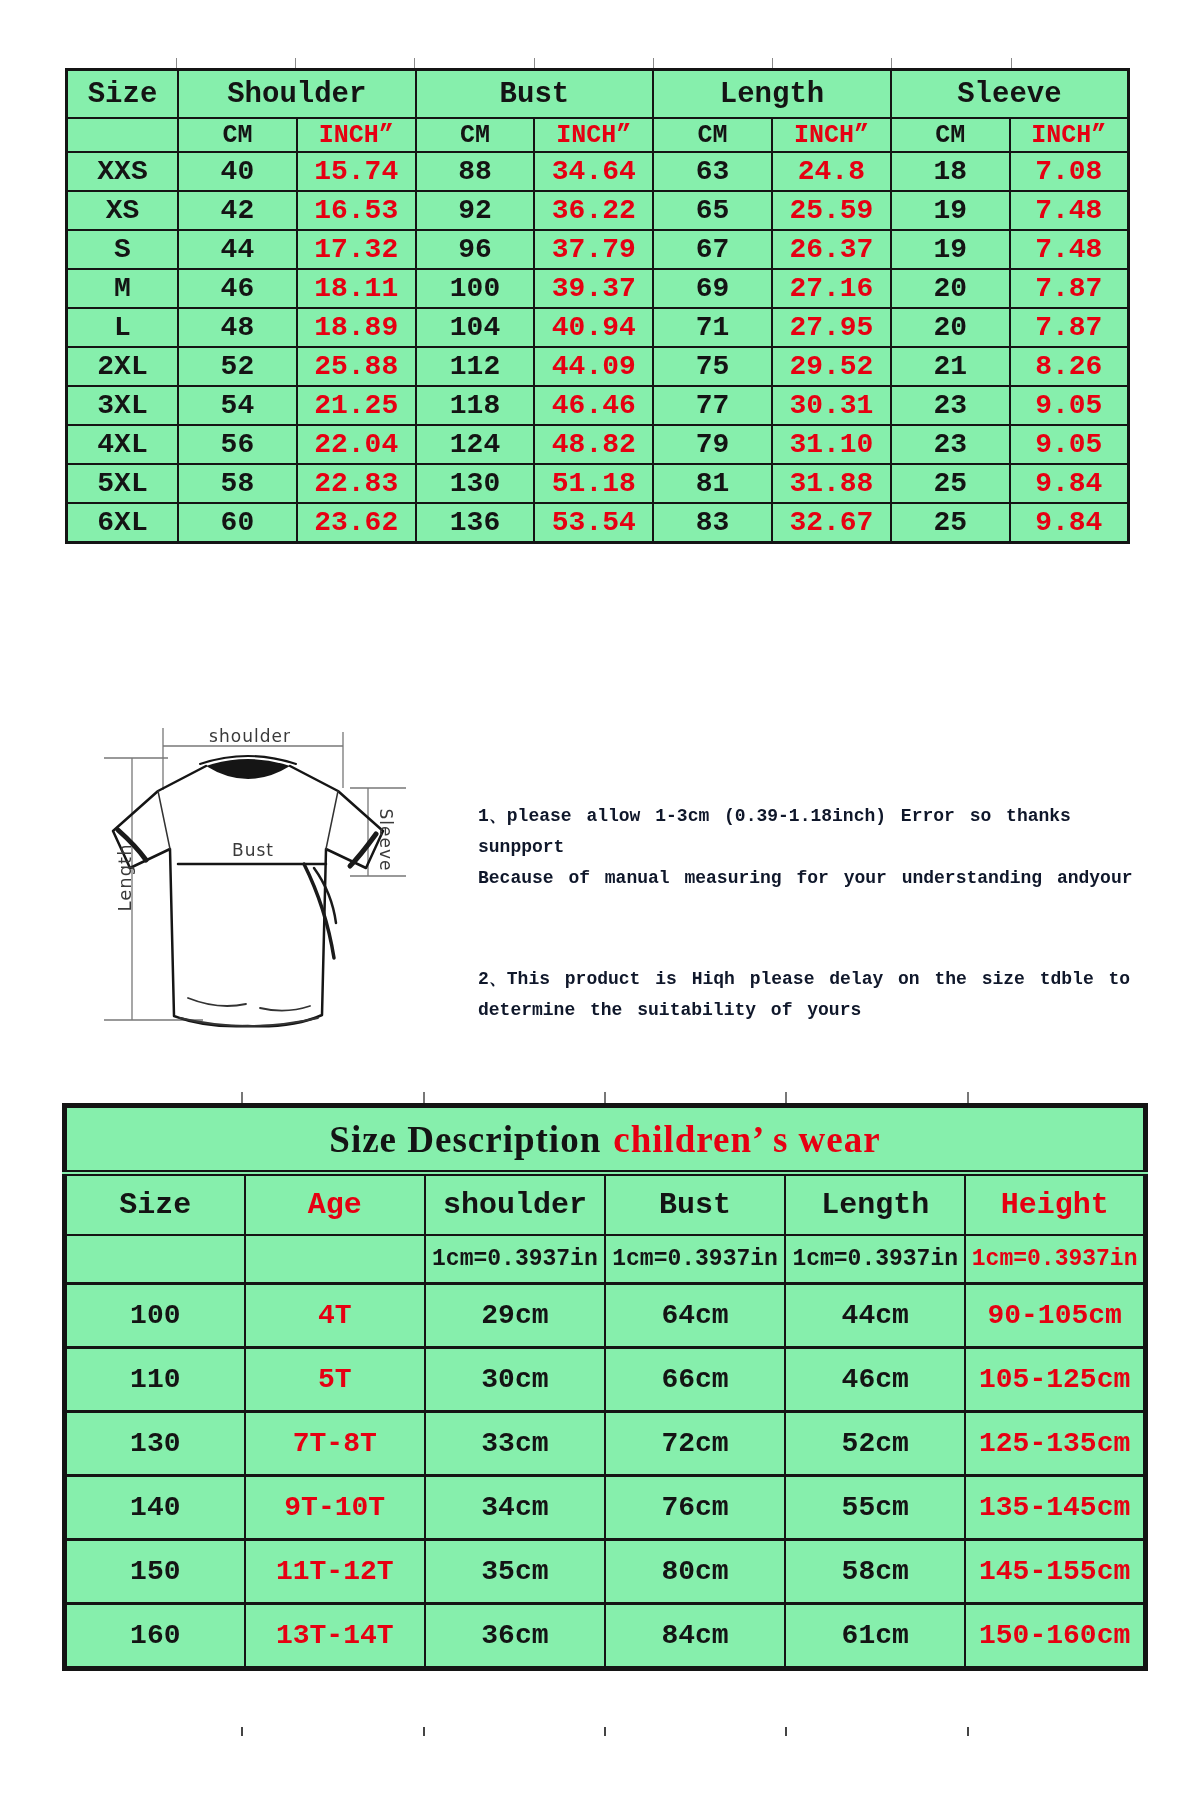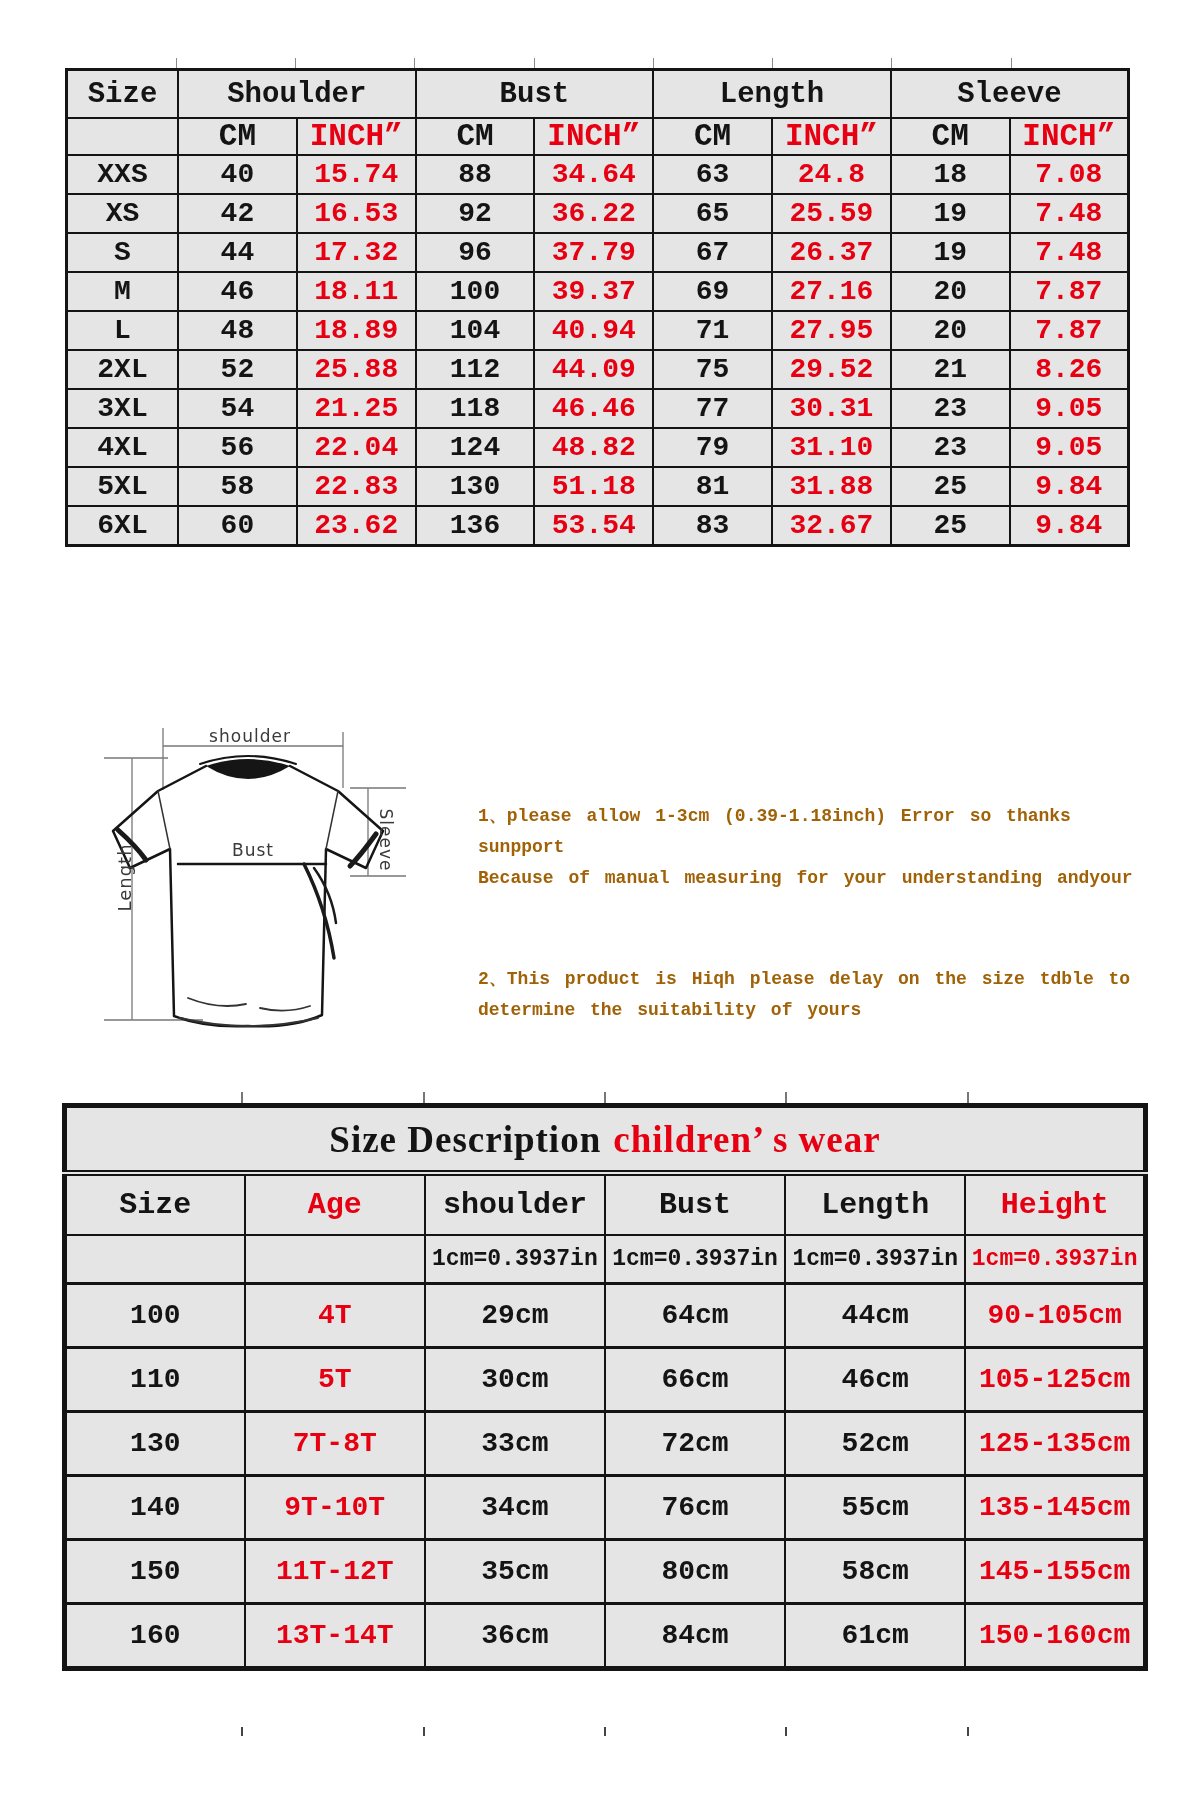--- a/index.html
+++ b/index.html
@@ -1,27 +1,27 @@
 <!DOCTYPE html>
 <html><head>
 <meta charset="utf-8">
 <style>
   html,body{margin:0;padding:0;background:#ffffff;}
   .page{position:relative;width:1200px;height:1800px;background:#ffffff;overflow:hidden;
         font-family:"Liberation Mono",monospace;}
 
   
-  table{border-collapse:collapse;table-layout:fixed;position:absolute;background:#e5e5e5;}
+  table{border-collapse:collapse;table-layout:fixed;position:absolute;background:#86efac;}
   td{border:2px solid #141414;text-align:center;vertical-align:middle;padding:0;
      color:#141414;font-weight:bold;overflow:hidden;white-space:nowrap;}
   .red{color:#e60012;}
 
   .adult{left:65px;top:68px;width:1065px;border:3px solid #141414;font-size:28px;}
   .adult .rt td{height:46px;font-size:29px;}
-  .adult .ru td{height:32px;font-size:31px;}
+  .adult .ru td{height:32px;font-size:25px;}
   .adult .rd td{height:37px;}
 
   .kids{left:62px;top:1103px;width:1086px;border:5px solid #141414;font-size:28px;}
   .kids .kt td{height:62px;border-bottom:6px double #141414;
                font-family:"Liberation Serif",serif;font-size:37px;letter-spacing:1px;}
   .kids .kh td{height:58px;font-size:30px;}
   .kids .ku td{height:46px;font-size:23px;}
   .kids .kd td{height:61px;border-top-width:3px;}
   .kids .kt .red{margin-left:12px;}
 
@@ -39,21 +39,21 @@
   
   #tshirt-svg{position:absolute;left:88px;top:718px;}
   .dlabel{position:absolute;font-family:"DejaVu Sans",sans-serif;color:#3a3a3a;
           text-align:center;letter-spacing:1px;}
   #lbl-shoulder{left:200px;top:726px;width:100px;font-size:17px;}
   #lbl-length{left:78px;top:867px;width:92px;font-size:18px;transform:rotate(-90deg);}
   #lbl-bust{left:221px;top:840px;width:64px;font-size:17px;}
   #lbl-sleeve{left:346px;top:830px;width:80px;font-size:17px;transform:rotate(90deg);}
 
   
-  .note{position:absolute;left:478px;color:#a16207;font-weight:bold;font-size:18px;
+  .note{position:absolute;left:478px;color:#0f172a;font-weight:bold;font-size:18px;
         line-height:31px;word-spacing:4px;white-space:nowrap;}
   #note1{top:801px;}
   #note2{top:964px;}
 </style>
 </head>
 <body>
 
 <div class="page">
 
   <div class="ticks" id="ticks-adult">

